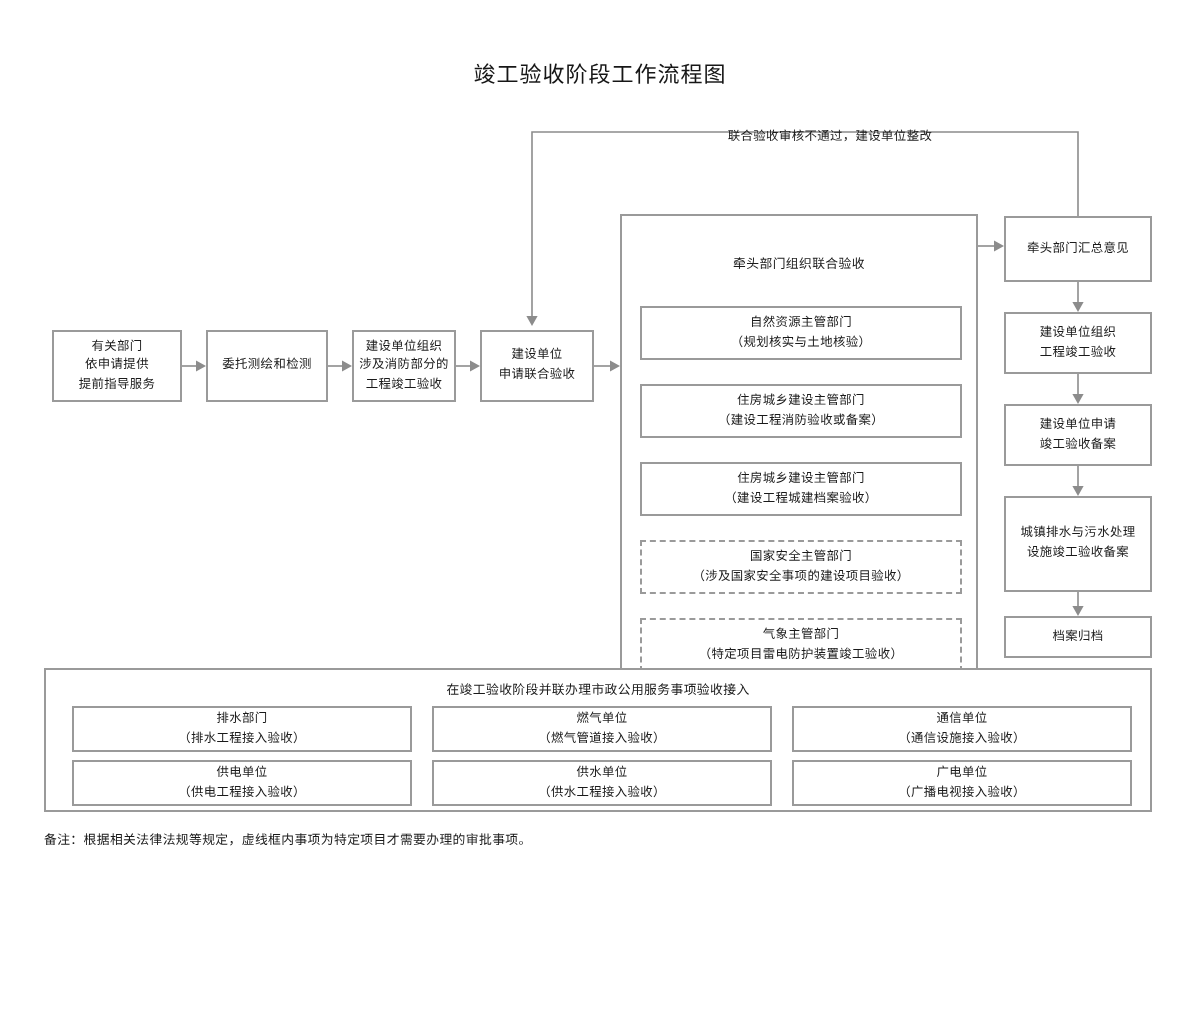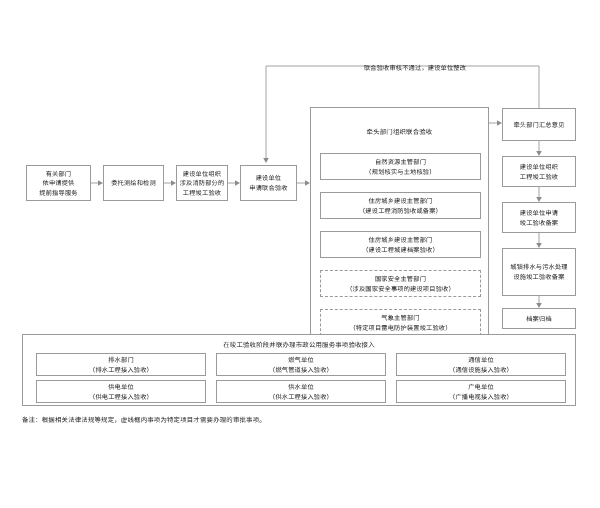--- a/index.html
+++ b/index.html
@@ -103,20 +103,21 @@
   svg#wires .arrow-head {
     fill: #8c8c8c;
     stroke: none;
   }
 </style>
 </head>
 <body>
 
 <div id="canvas">
 
+  <div class="title">竣工验收阶段工作流程图</div>
 
   <svg id="wires" viewBox="0 0 600 508">
 
     <line x1="91" y1="183" x2="98" y2="183"></line>
     <polygon class="arrow-head" points="98,180.2 103,183 98,185.8"></polygon>
 
     <line x1="164" y1="183" x2="171" y2="183"></line>
     <polygon class="arrow-head" points="171,180.2 176,183 171,185.8"></polygon>
 
     <line x1="228" y1="183" x2="235" y2="183"></line>

